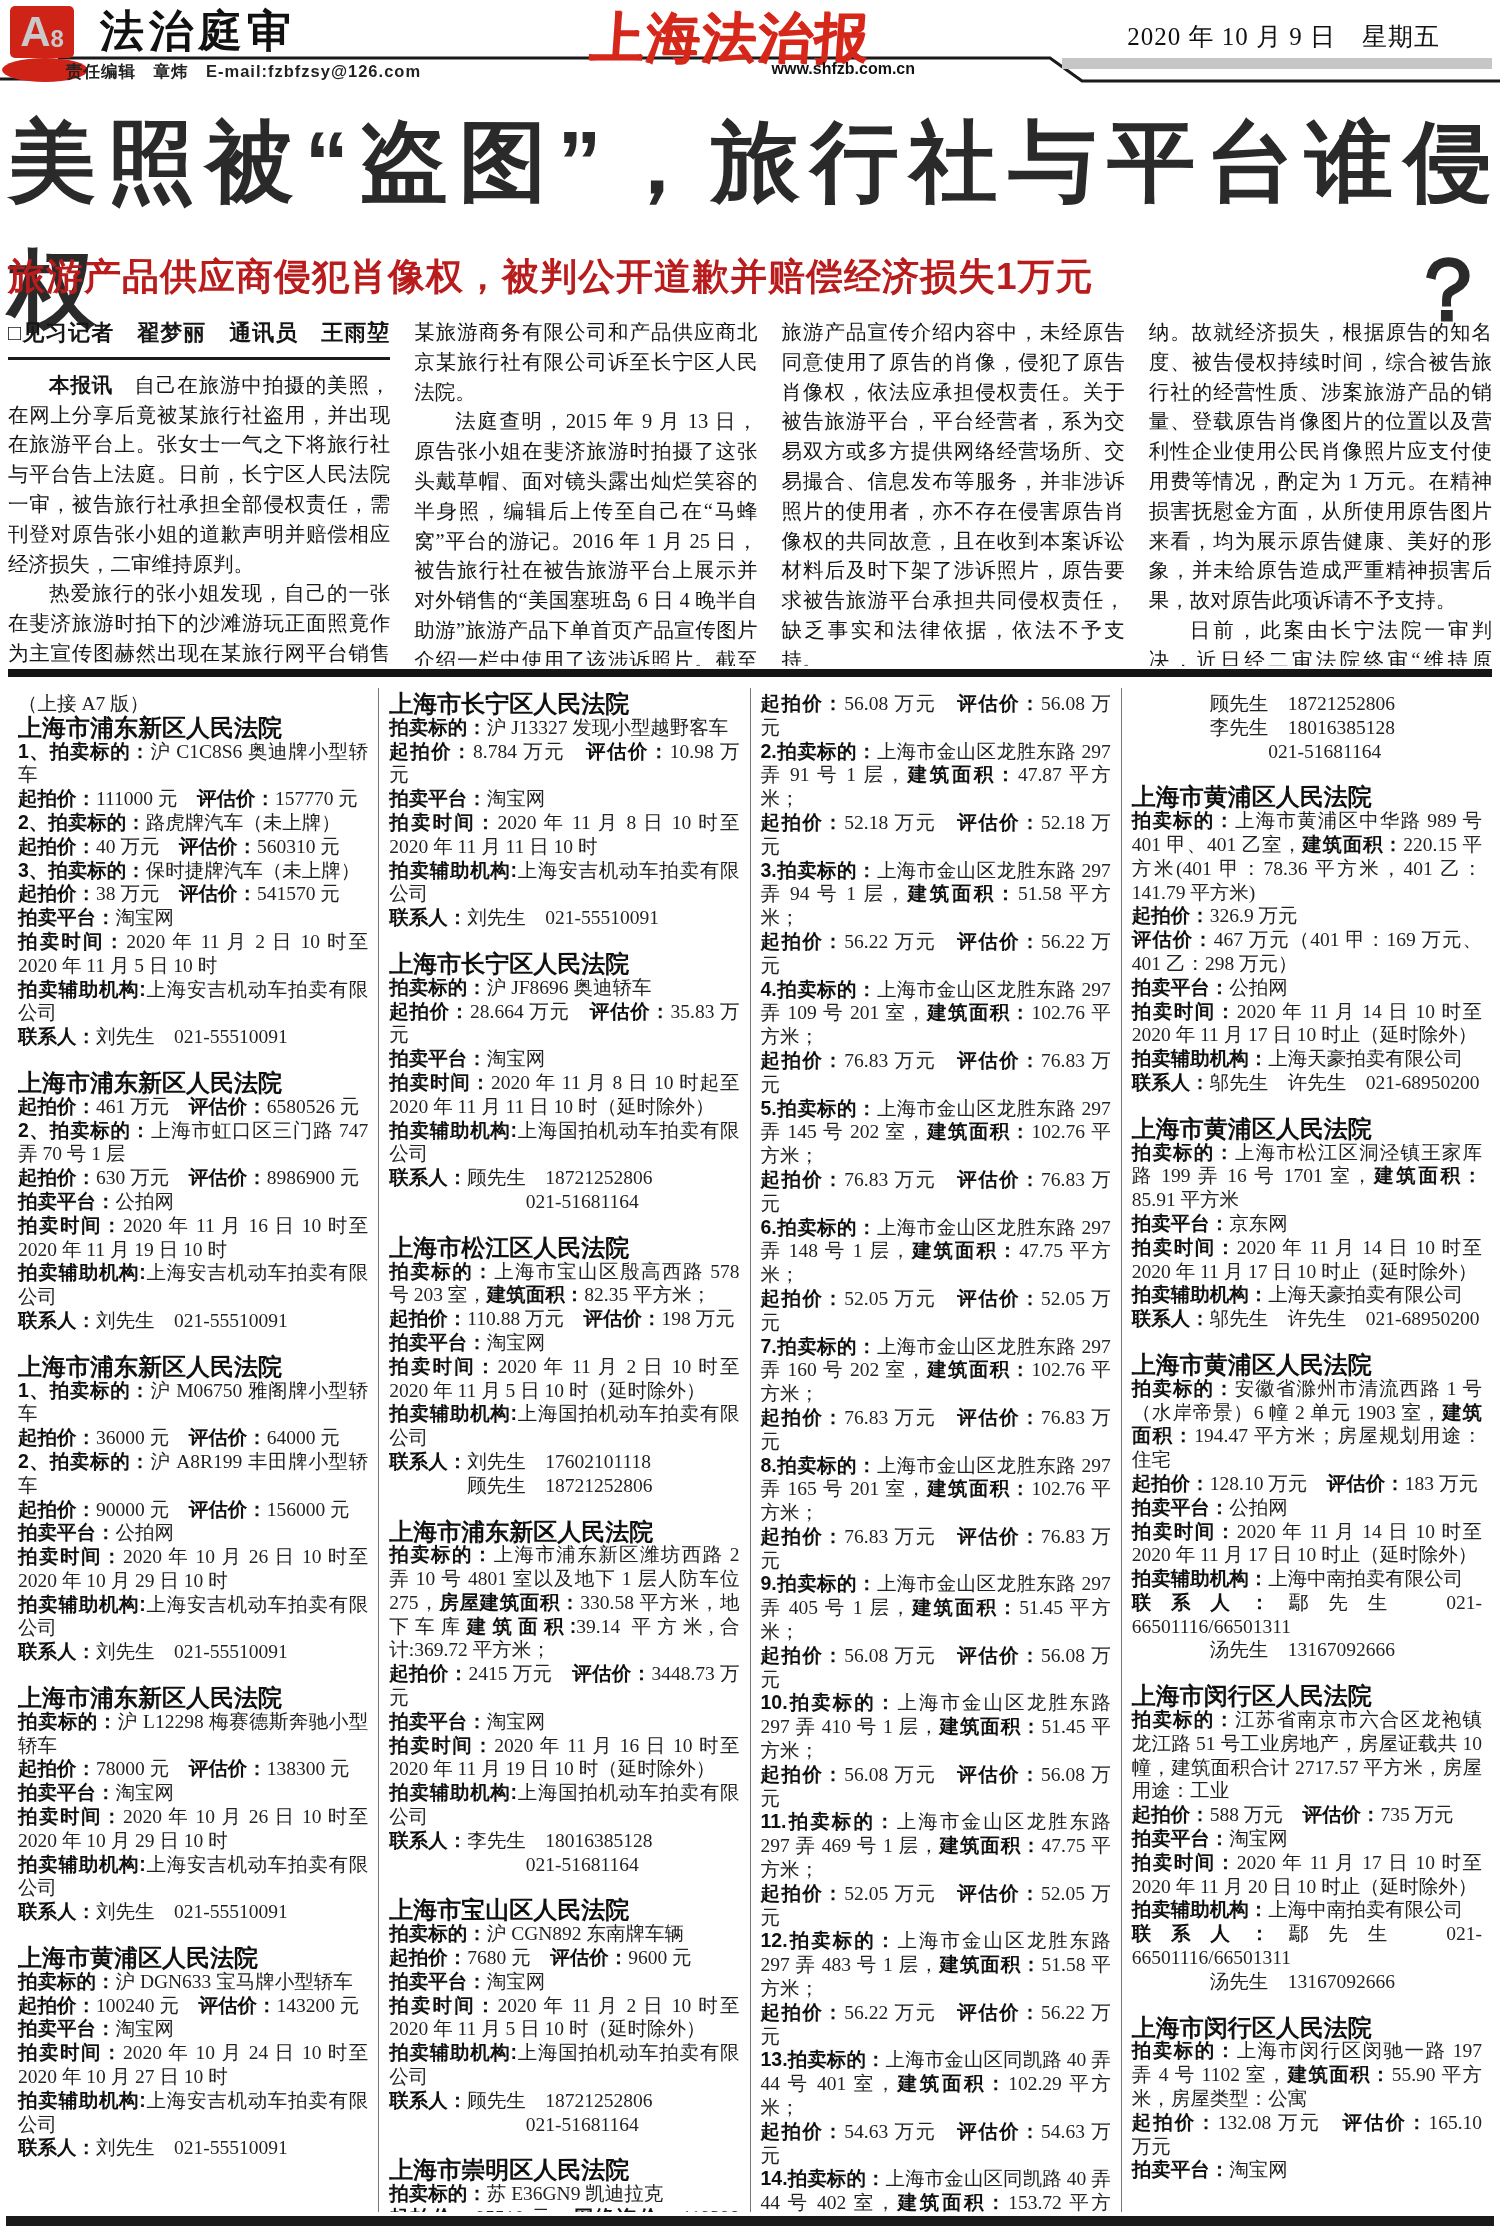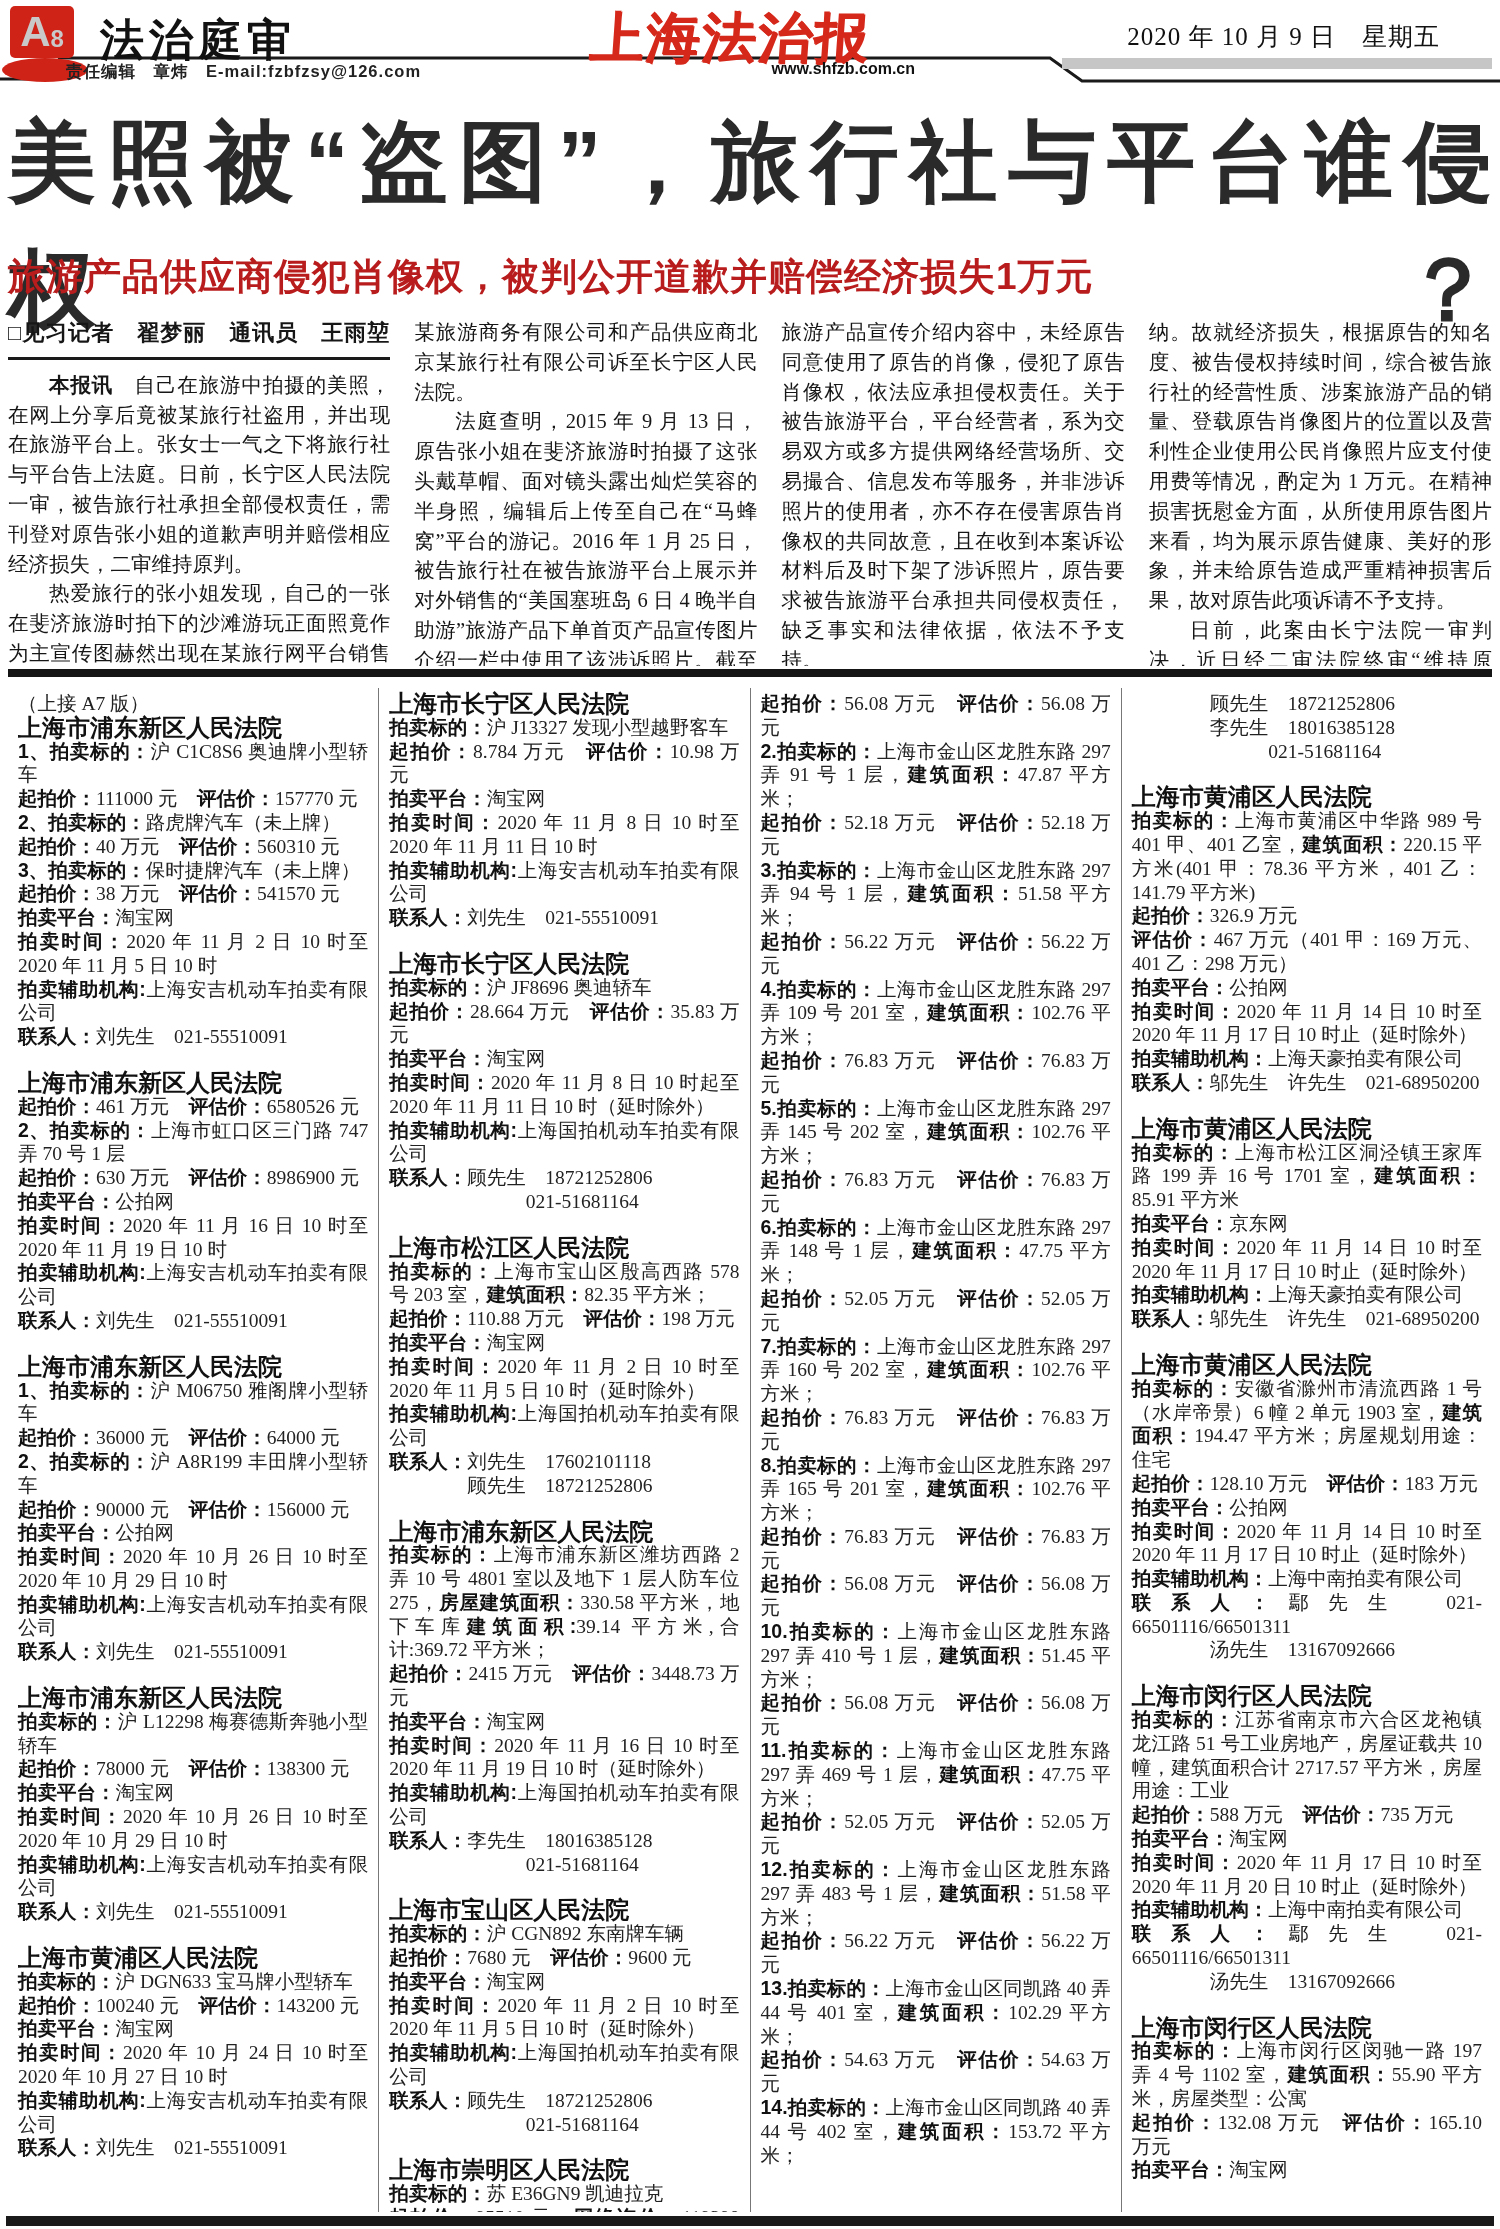--- a/index.html
+++ b/index.html
@@ -6,21 +6,21 @@
   .page{position:relative;width:1500px;height:2229px;background:#ffffff;margin:0 auto;overflow:hidden;
         font-family:"Liberation Serif","DejaVu Serif",serif;color:#1c1c1c;}
   
   .hdr{position:absolute;top:0;left:0;right:0;height:92px;}
   .hdr svg{position:absolute;top:0;left:0;}
   .badge{position:absolute;left:10px;top:6px;width:64px;height:52px;background:#d02318;border-radius:5px;
          display:flex;align-items:center;justify-content:center;font-family:"Liberation Sans",sans-serif;font-weight:bold;}
   .badge .bl{font-size:42px;color:#c9c9c9;line-height:1;}
   .badge .bn{font-size:24px;color:#c9c9c9;line-height:1;margin-top:14px;}
   .ellipse{position:absolute;left:2px;top:58px;width:86px;height:24px;background:#d02318;border-radius:50%;}
-  .section-title{position:absolute;left:100px;top:11px;font-family:"Liberation Sans","DejaVu Sans",sans-serif;
+  .section-title{position:absolute;left:100px;top:2px;font-family:"Liberation Sans","DejaVu Sans",sans-serif;
          font-weight:900;font-size:44px;letter-spacing:5px;color:#111;}
   .editor-line{position:absolute;left:66px;top:61px;font-family:"Liberation Sans",sans-serif;font-weight:bold;
          font-size:16.5px;color:#222;letter-spacing:1px;}
   .masthead{position:absolute;left:545px;top:2px;width:370px;text-align:center;font-weight:900;
          font-size:54px;color:#d5281b;letter-spacing:2px;font-family:"Liberation Serif",serif;
          text-shadow:1px 1px 0 #d5281b;transform:skewX(-4deg);}
   .website{position:absolute;left:545px;top:60px;width:370px;text-align:right;font-family:"Liberation Sans",sans-serif;
          font-weight:bold;font-size:16px;color:#111;}
   .dateline{position:absolute;right:60px;top:20px;font-size:25px;color:#111;letter-spacing:1px;}
   .graybar{position:absolute;left:1062px;top:58px;right:8px;height:11px;background:#c6c6c6;}
@@ -217,20 +217,21 @@
           <div class="lline"><b>4.拍卖标的：</b>上海市金山区龙胜东路 297 弄 109 号 201 室，<b>建筑面积：</b>102.76 平方米；</div>
           <div class="lline"><b>起拍价：</b>76.83 万元　<b>评估价：</b>76.83 万元</div>
           <div class="lline"><b>5.拍卖标的：</b>上海市金山区龙胜东路 297 弄 145 号 202 室，<b>建筑面积：</b>102.76 平方米；</div>
           <div class="lline"><b>起拍价：</b>76.83 万元　<b>评估价：</b>76.83 万元</div>
           <div class="lline"><b>6.拍卖标的：</b>上海市金山区龙胜东路 297 弄 148 号 1 层，<b>建筑面积：</b>47.75 平方米；</div>
           <div class="lline"><b>起拍价：</b>52.05 万元　<b>评估价：</b>52.05 万元</div>
           <div class="lline"><b>7.拍卖标的：</b>上海市金山区龙胜东路 297 弄 160 号 202 室，<b>建筑面积：</b>102.76 平方米；</div>
           <div class="lline"><b>起拍价：</b>76.83 万元　<b>评估价：</b>76.83 万元</div>
           <div class="lline"><b>8.拍卖标的：</b>上海市金山区龙胜东路 297 弄 165 号 201 室，<b>建筑面积：</b>102.76 平方米；</div>
           <div class="lline"><b>起拍价：</b>76.83 万元　<b>评估价：</b>76.83 万元</div>
+          <div class="lline"><b>9.拍卖标的：</b>上海市金山区龙胜东路 297 弄 405 号 1 层，<b>建筑面积：</b>51.45 平方米；</div>
           <div class="lline"><b>起拍价：</b>56.08 万元　<b>评估价：</b>56.08 万元</div>
           <div class="lline"><b>10.拍卖标的：</b>上海市金山区龙胜东路 297 弄 410 号 1 层，<b>建筑面积：</b>51.45 平方米；</div>
           <div class="lline"><b>起拍价：</b>56.08 万元　<b>评估价：</b>56.08 万元</div>
           <div class="lline"><b>11.拍卖标的：</b>上海市金山区龙胜东路 297 弄 469 号 1 层，<b>建筑面积：</b>47.75 平方米；</div>
           <div class="lline"><b>起拍价：</b>52.05 万元　<b>评估价：</b>52.05 万元</div>
           <div class="lline"><b>12.拍卖标的：</b>上海市金山区龙胜东路 297 弄 483 号 1 层，<b>建筑面积：</b>51.58 平方米；</div>
           <div class="lline"><b>起拍价：</b>56.22 万元　<b>评估价：</b>56.22 万元</div>
           <div class="lline"><b>13.拍卖标的：</b>上海市金山区同凯路 40 弄 44 号 401 室，<b>建筑面积：</b>102.29 平方米；</div>
           <div class="lline"><b>起拍价：</b>54.63 万元　<b>评估价：</b>54.63 万元</div>
           <div class="lline"><b>14.拍卖标的：</b>上海市金山区同凯路 40 弄 44 号 402 室，<b>建筑面积：</b>153.72 平方米；</div>

